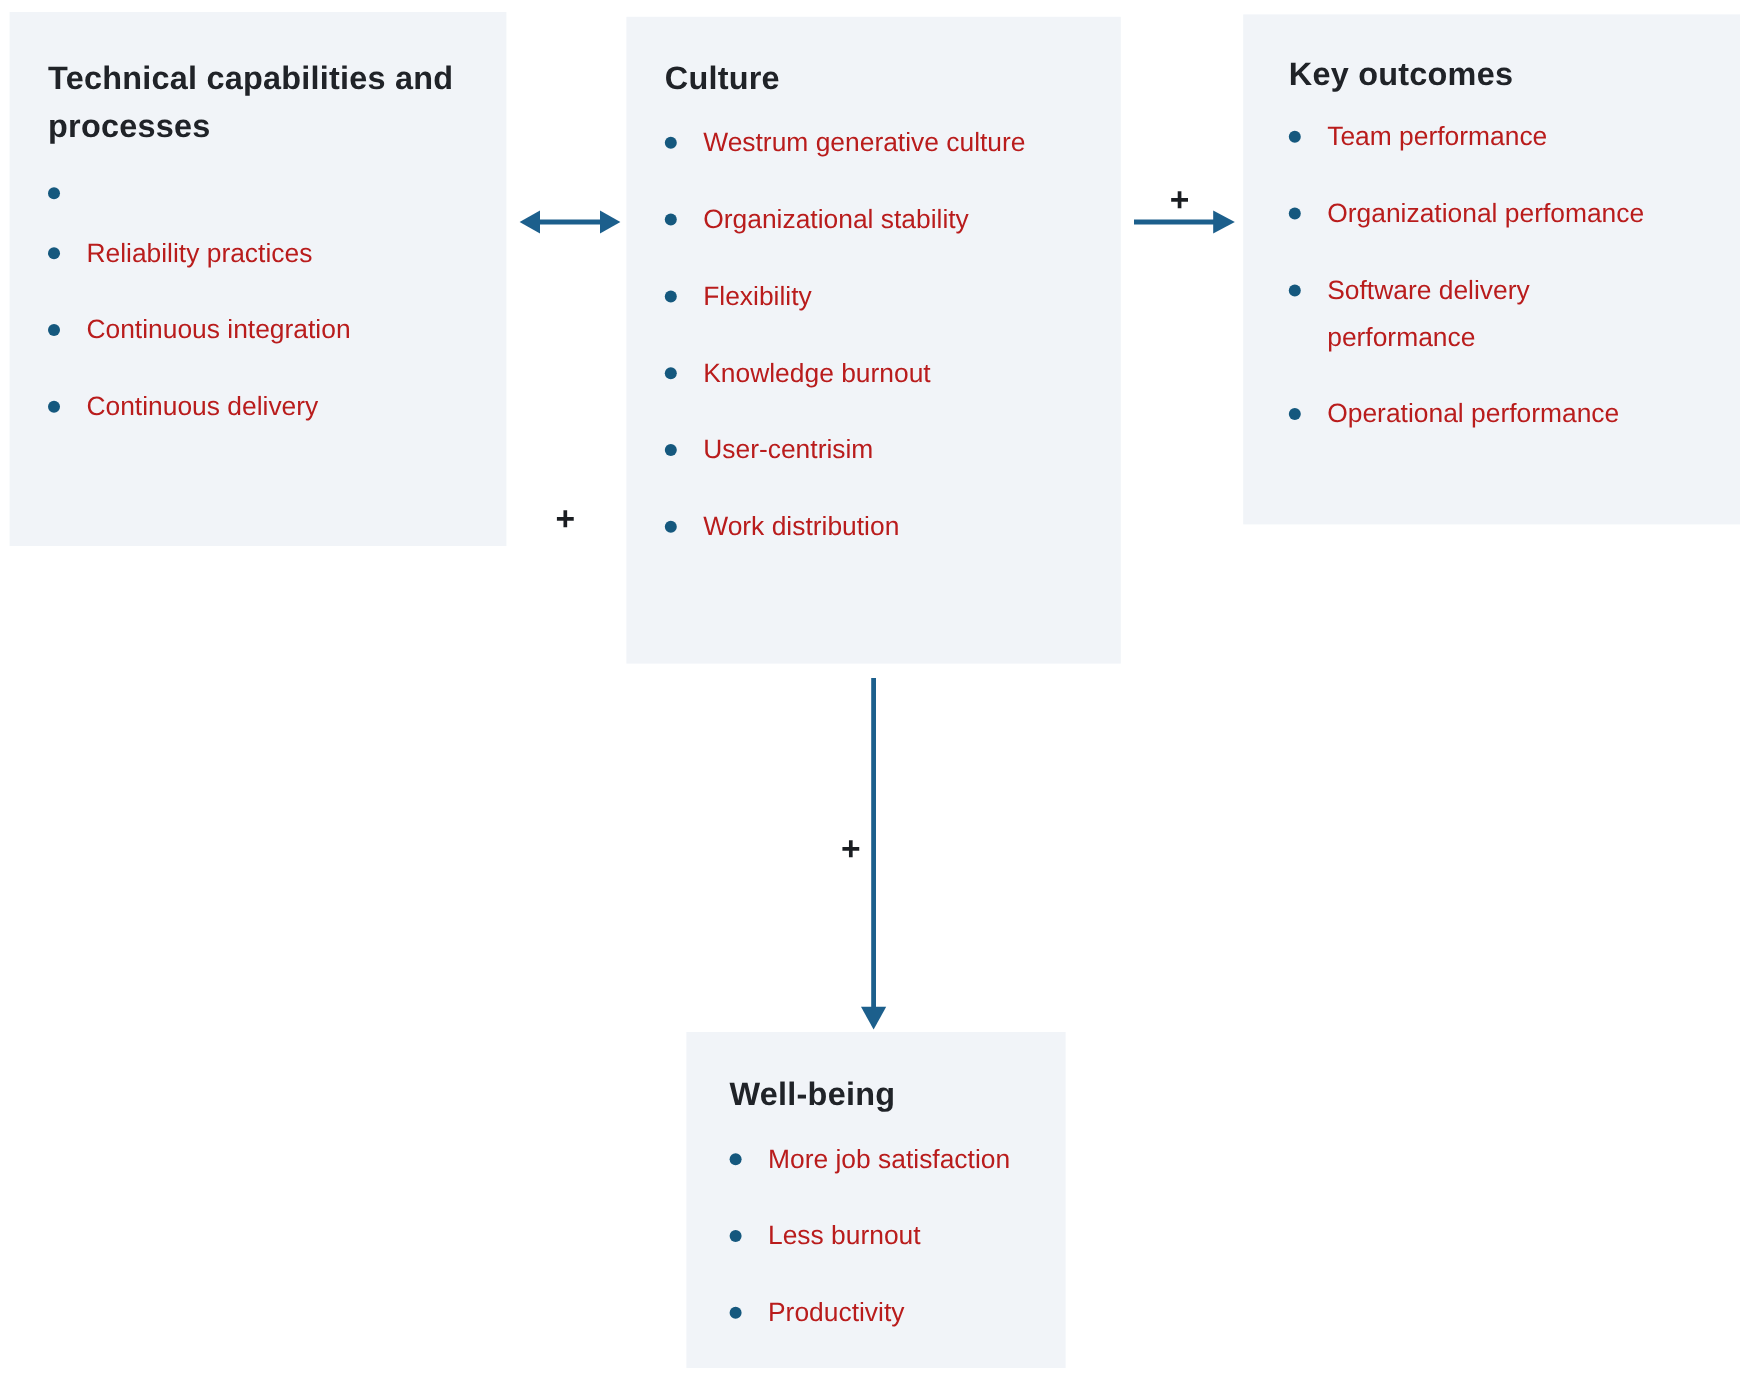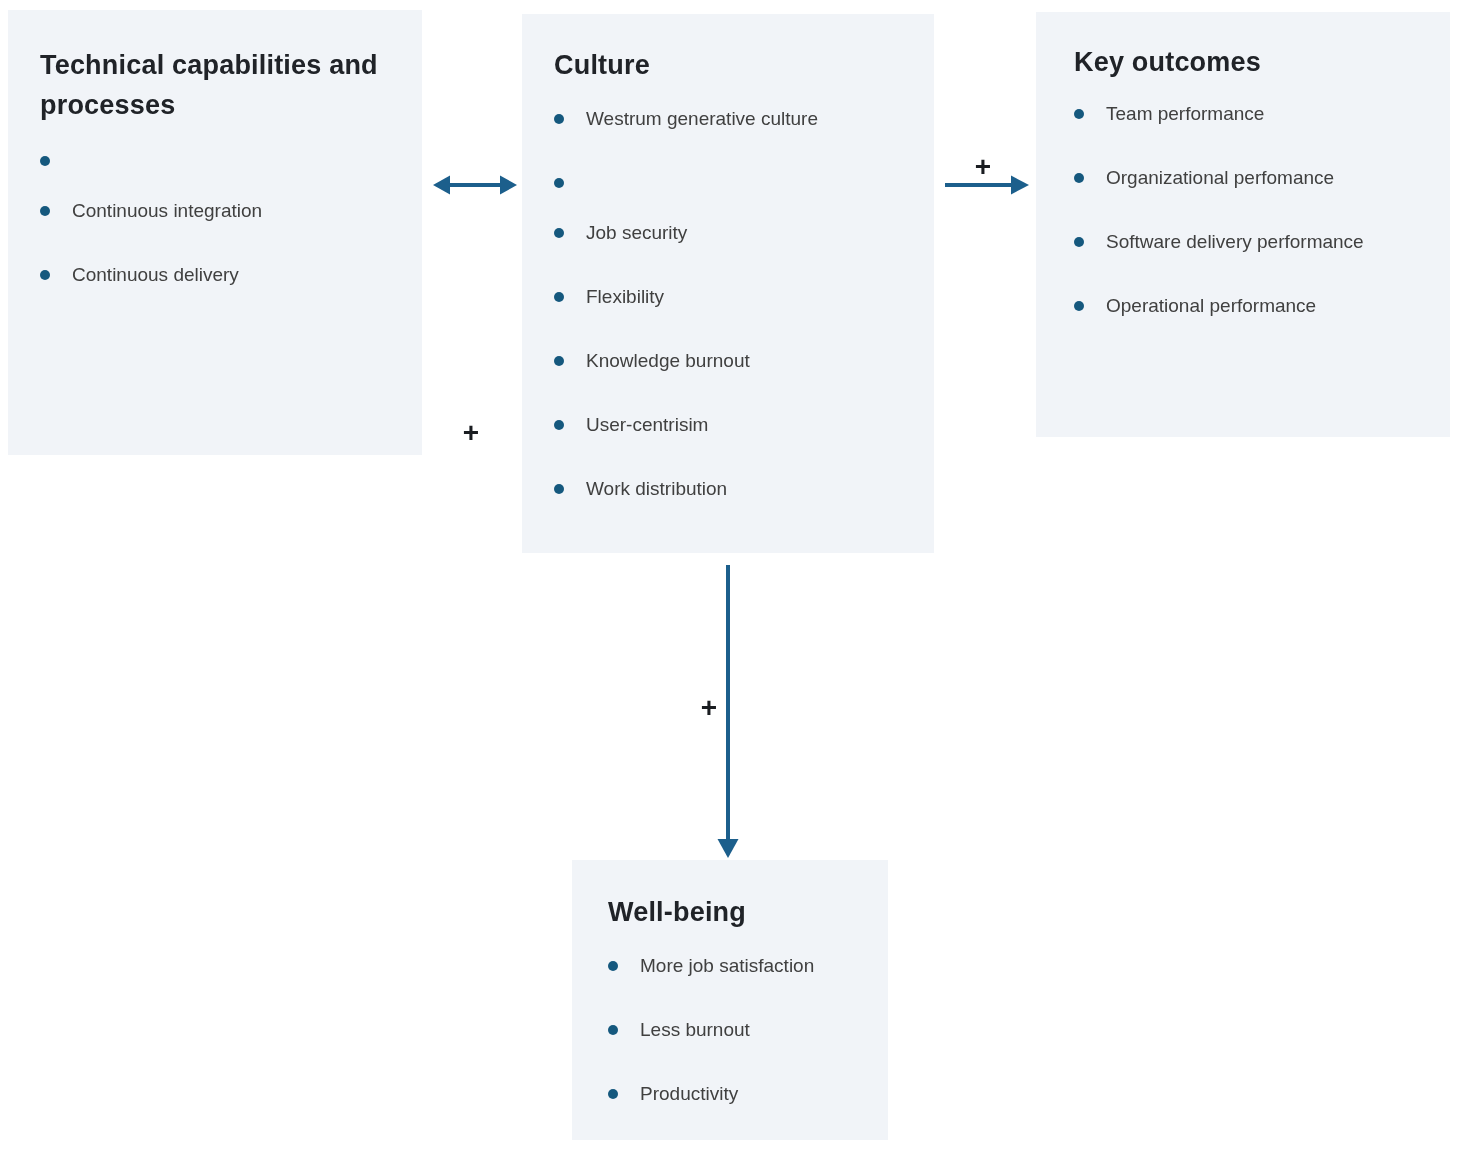--- a/index.html
+++ b/index.html
@@ -8,21 +8,21 @@
   .canvas { position:relative; width:1462px; height:1158px; background:#ffffff; overflow:hidden; }
 
   .box { position:absolute; background:#f1f4f8; }
   .box-title {
     font-size:27px; font-weight:700; color:#202328;
     line-height:40px; letter-spacing:0.2px;
   }
   .items { list-style:none; }
   .items li {
     display:flex; align-items:flex-start;
-    font-size:19px; line-height:39px; color:#404040;
+    font-size:22px; line-height:39px; color:#b91c1c;
     margin-bottom:25px;
   }
   .bullet {
     flex:0 0 10px; width:10px; height:10px; border-radius:50%;
     background:#15587e; margin-top:15px; margin-right:22px;
   }
 
   #box-technical { left:8px;    top:10px;  width:414px; height:445px; padding:35px 28px 0 32px; }
   #box-technical .box-title { margin-bottom:16px; }
   #box-culture   { left:522px;  top:14px;  width:412px; height:539px; padding:31px 28px 0 32px; }
@@ -52,42 +52,43 @@
 <div class="canvas">
 
   <section class="box" id="box-technical">
     <h2 class="box-title">Technical capabilities and processes</h2>
     <ul class="items">
       <li>
         <span class="bullet"></span>
       </li>
       <li>
         <span class="bullet"></span>
+        <span class="li-text">Reliability practices</span>
+      </li>
+      <li>
+        <span class="bullet"></span>
         <span class="li-text">Continuous integration</span>
       </li>
       <li>
         <span class="bullet"></span>
         <span class="li-text">Continuous delivery</span>
       </li>
     </ul>
   </section>
 
   <section class="box" id="box-culture">
     <h2 class="box-title">Culture</h2>
     <ul class="items">
       <li>
         <span class="bullet"></span>
         <span class="li-text">Westrum generative culture</span>
       </li>
       <li>
         <span class="bullet"></span>
-      </li>
-      <li>
-        <span class="bullet"></span>
-        <span class="li-text">Job security</span>
+        <span class="li-text">Organizational stability</span>
       </li>
       <li>
         <span class="bullet"></span>
         <span class="li-text">Flexibility</span>
       </li>
       <li>
         <span class="bullet"></span>
         <span class="li-text">Knowledge burnout</span>
       </li>
       <li>

